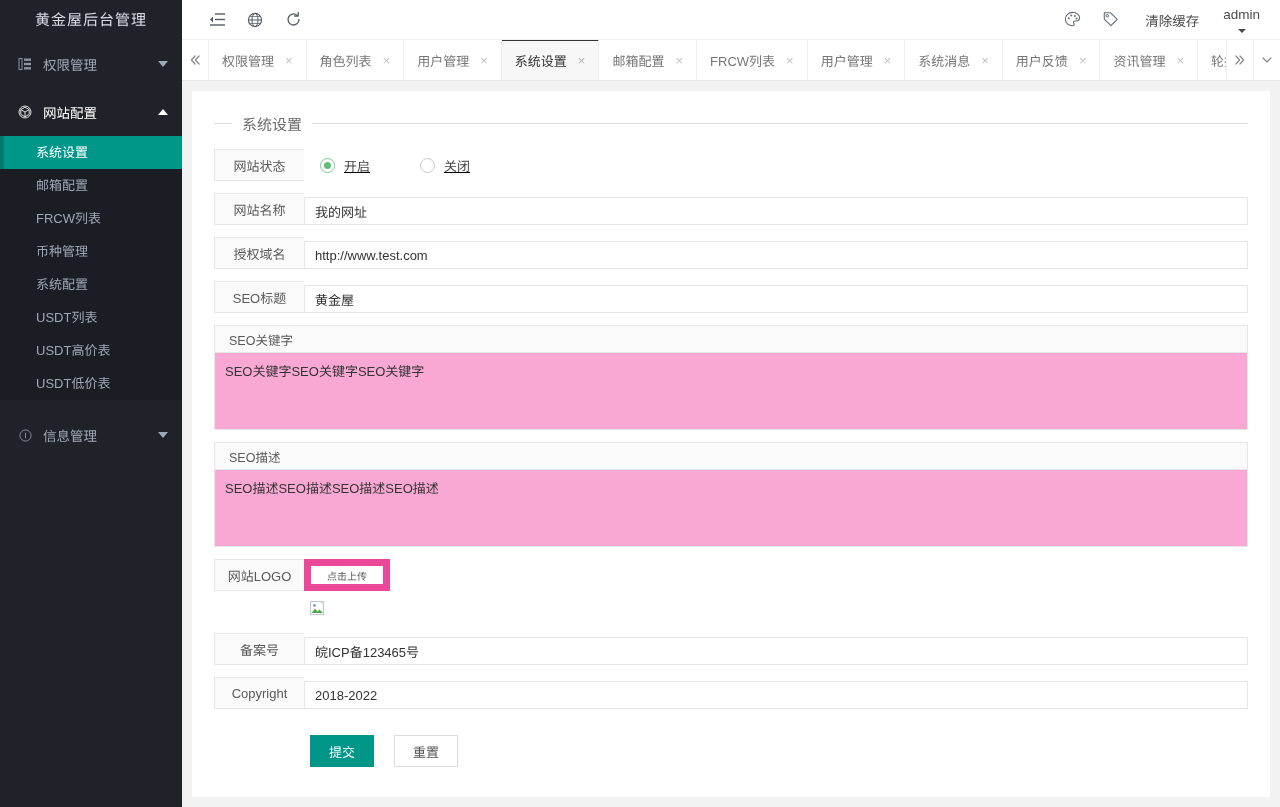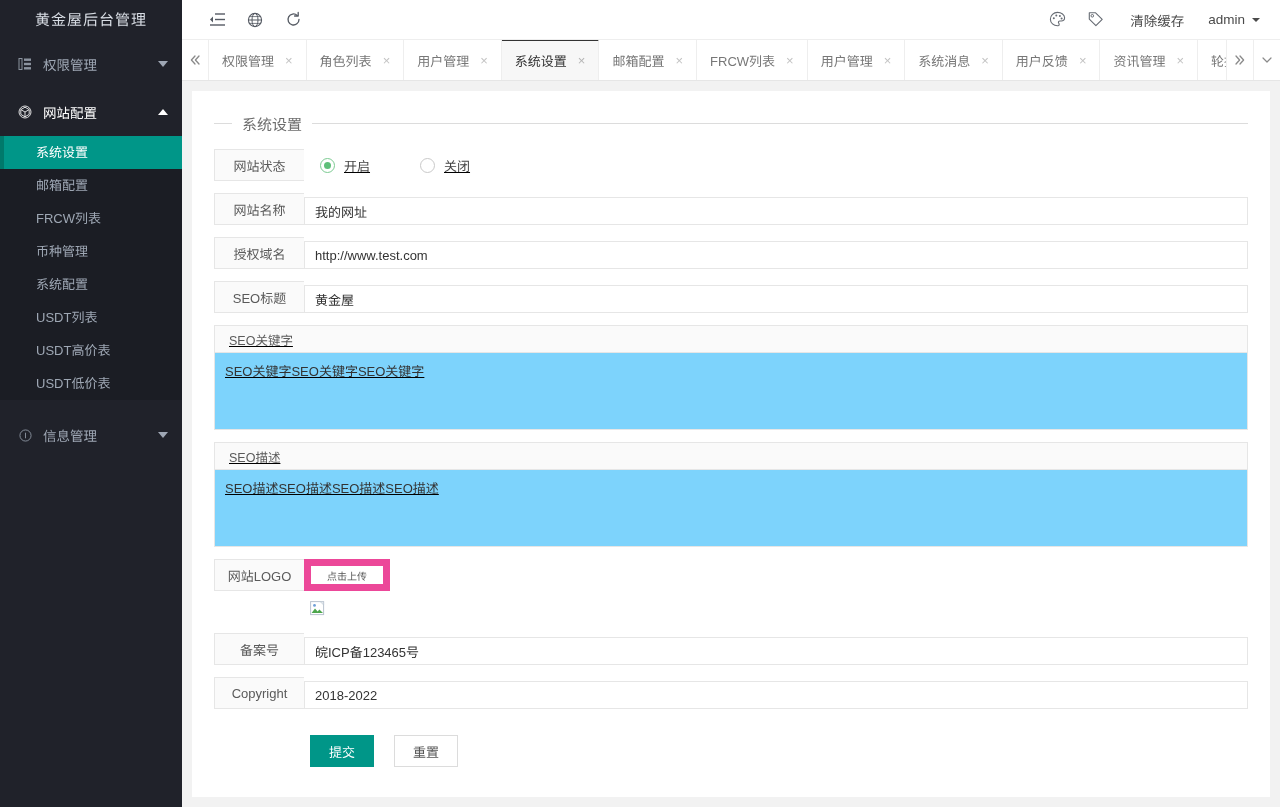--- a/index.html
+++ b/index.html
@@ -97,21 +97,21 @@
   }
   .topbar .spacer { flex: 1; }
   .topbar .tb-text {
     font-size: 13.5px; color: #4a4a4a;
     padding: 0 16px; cursor: pointer; white-space: nowrap;
   }
   .topbar .tb-user {
     font-size: 13.5px; color: #4a4a4a;
     padding: 0 20px 0 8px;
     display: flex; align-items: center; gap: 7px;
-    cursor: pointer; white-space: nowrap;
+    cursor: pointer; white-space: nowrap; flex-direction: column;
   }
   .tb-user .caret.down { border-top-color: #4a4a4a; border-width: 4px 4px 0 4px;
      border-left-width:4px; border-right-width:4px; }
 
   
   .tabbar {
     height: 41px; min-height: 41px;
     background: #ffffff;
     border-bottom: 1px solid #e6e6e6;
     display: flex; align-items: stretch;
@@ -212,21 +212,21 @@
     display: inline-flex; align-items: center; justify-content: center;
   }
   .radio-dot.checked { border-color: #7ccb92; }
   .radio-dot.checked::after {
     content: ""; width: 7px; height: 7px; border-radius: 50%;
     background: #5fbf7a;
   }
   .radio-label { font-size: 13px; color: #444444; }
 
   
-  .ta-block { margin-bottom: 12px; border: 1px solid #e6e6e6; background: #7dd3fc; text-decoration: underline; }
+  .ta-block { margin-bottom: 12px; border: 1px solid #e6e6e6; background: #f9a8d4; }
   .ta-head {
     height: 27px;
     background: #fafafa;
     border-bottom: 1px solid #e6e6e6;
     font-size: 12.5px; color: #5a5a5a;
     display: flex; align-items: center;
     padding-left: 14px;
   }
   .ta-body {
     min-height: 76px;

